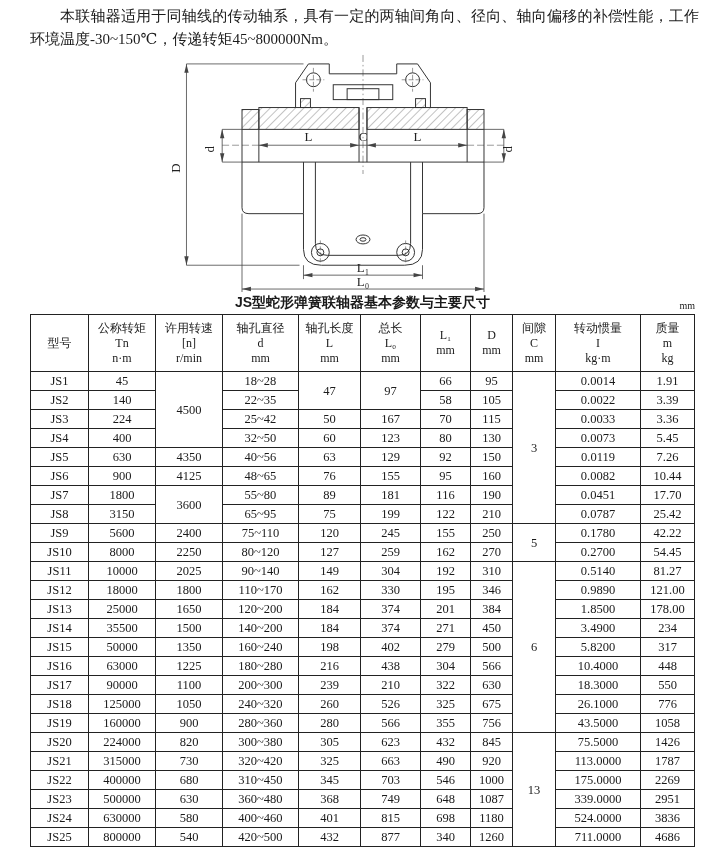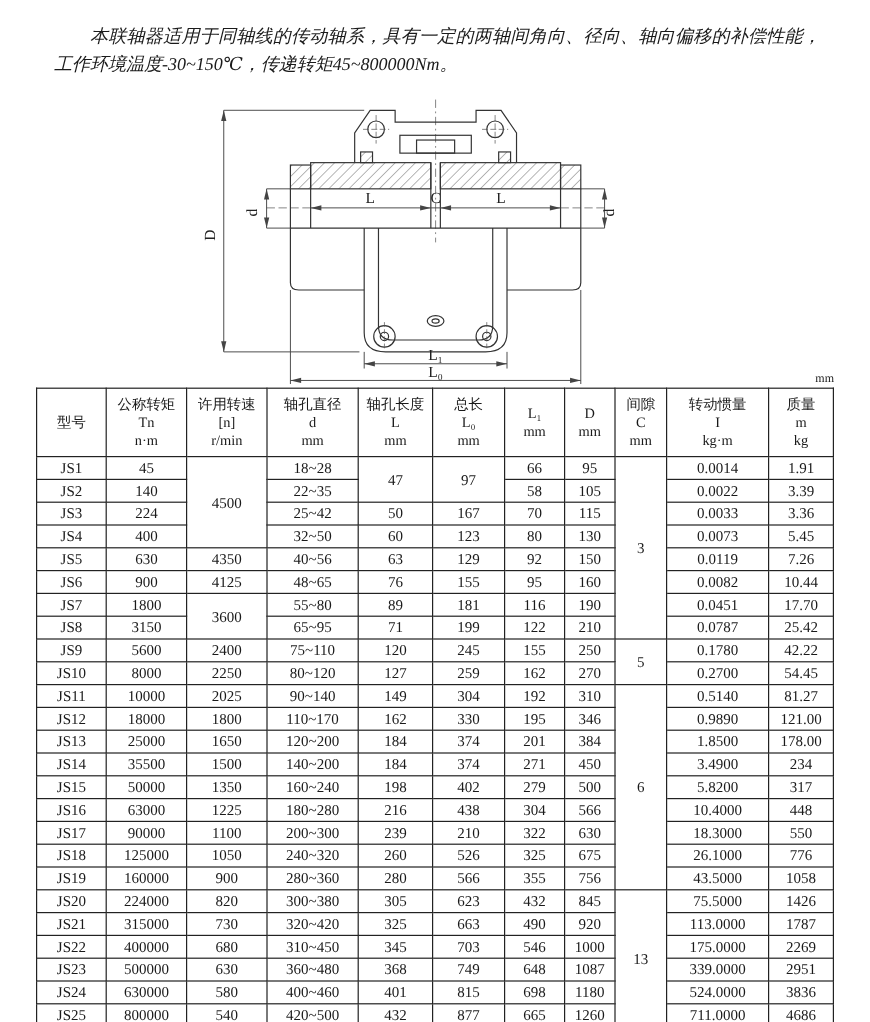--- a/index.html
+++ b/index.html
@@ -2,21 +2,21 @@
 <html><head>
 <meta charset="utf-8">
 <style>
   html,body{margin:0;padding:0;}
   body{
     width:725px;height:852px;background:#ffffff;
     font-family:"Liberation Serif","DejaVu Serif",serif;
     color:#1a1a1a;overflow:hidden;
   }
   .intro{padding:5px 26px 0 30px;font-size:15px;line-height:23px;text-align:justify;}
-  .intro p{margin:15px;text-indent:2em;font-style:italic;}
+  .intro p{margin:0;text-indent:2em;}
   .diagram-wrap{width:402px;margin:2px auto 0;}
   svg{display:block;}
   .table-caption{position:relative;text-align:center;margin-top:1px;
     font-family:"Liberation Sans","DejaVu Sans",sans-serif;font-weight:bold;font-size:14px;}
   .unit-note{position:absolute;right:30px;bottom:1px;font-weight:normal;font-size:10px;
     font-family:"Liberation Serif","DejaVu Serif",serif;}
   table{border-collapse:collapse;margin:2px auto 0;table-layout:fixed;width:664px;}
   th,td{border:1px solid #222;text-align:center;vertical-align:middle;padding:0;overflow:hidden;}
   th{font-weight:normal;font-size:12px;line-height:15px;white-space:pre-line;height:56px;}
   td{font-size:12.5px;height:18px;line-height:18px;}
@@ -144,20 +144,21 @@
       <line class="dim" x1="322" y1="162" x2="322" y2="241"></line>
       <line class="dim" x1="78" y1="238" x2="322" y2="238"></line>
       <path class="arw" d="M78,238 L87,235.8 L87,240.2 Z"></path>
       <path class="arw" d="M322,238 L313,235.8 L313,240.2 Z"></path>
       <text class="dimtext" x="200" y="235" text-anchor="middle">L₀</text>
     </g>
   </svg>
 </div>
 
 <div class="table-caption">
+  <span>JS型蛇形弹簧联轴器基本参数与主要尺寸</span>
   <span class="unit-note">mm</span>
 </div>
 
 <table>
   <colgroup>
     <col style="width:58px">
       <col style="width:67px">
       <col style="width:67px">
     <col style="width:76px">
       <col style="width:62px">
@@ -279,21 +280,21 @@
         <td>181</td>
         <td>116</td>
         <td>190</td>
         <td>0.0451</td>
         <td>17.70</td>
       </tr>
       <tr>
         <td>JS8</td>
         <td>3150</td>
         <td>65~95</td>
-        <td>71</td>
+        <td>75</td>
         <td>199</td>
         <td>122</td>
         <td>210</td>
         <td>0.0787</td>
         <td>25.42</td>
       </tr>
       <tr>
         <td>JS9</td>
         <td>5600</td>
         <td>2400</td>
@@ -488,19 +489,19 @@
         <td>524.0000</td>
         <td>3836</td>
       </tr>
       <tr>
         <td>JS25</td>
         <td>800000</td>
         <td>540</td>
         <td>420~500</td>
         <td>432</td>
         <td>877</td>
-        <td>665</td>
+        <td>340</td>
         <td>1260</td>
         <td>711.0000</td>
         <td>4686</td>
       </tr>
     </tbody>
 </table>
 
 </body></html>

